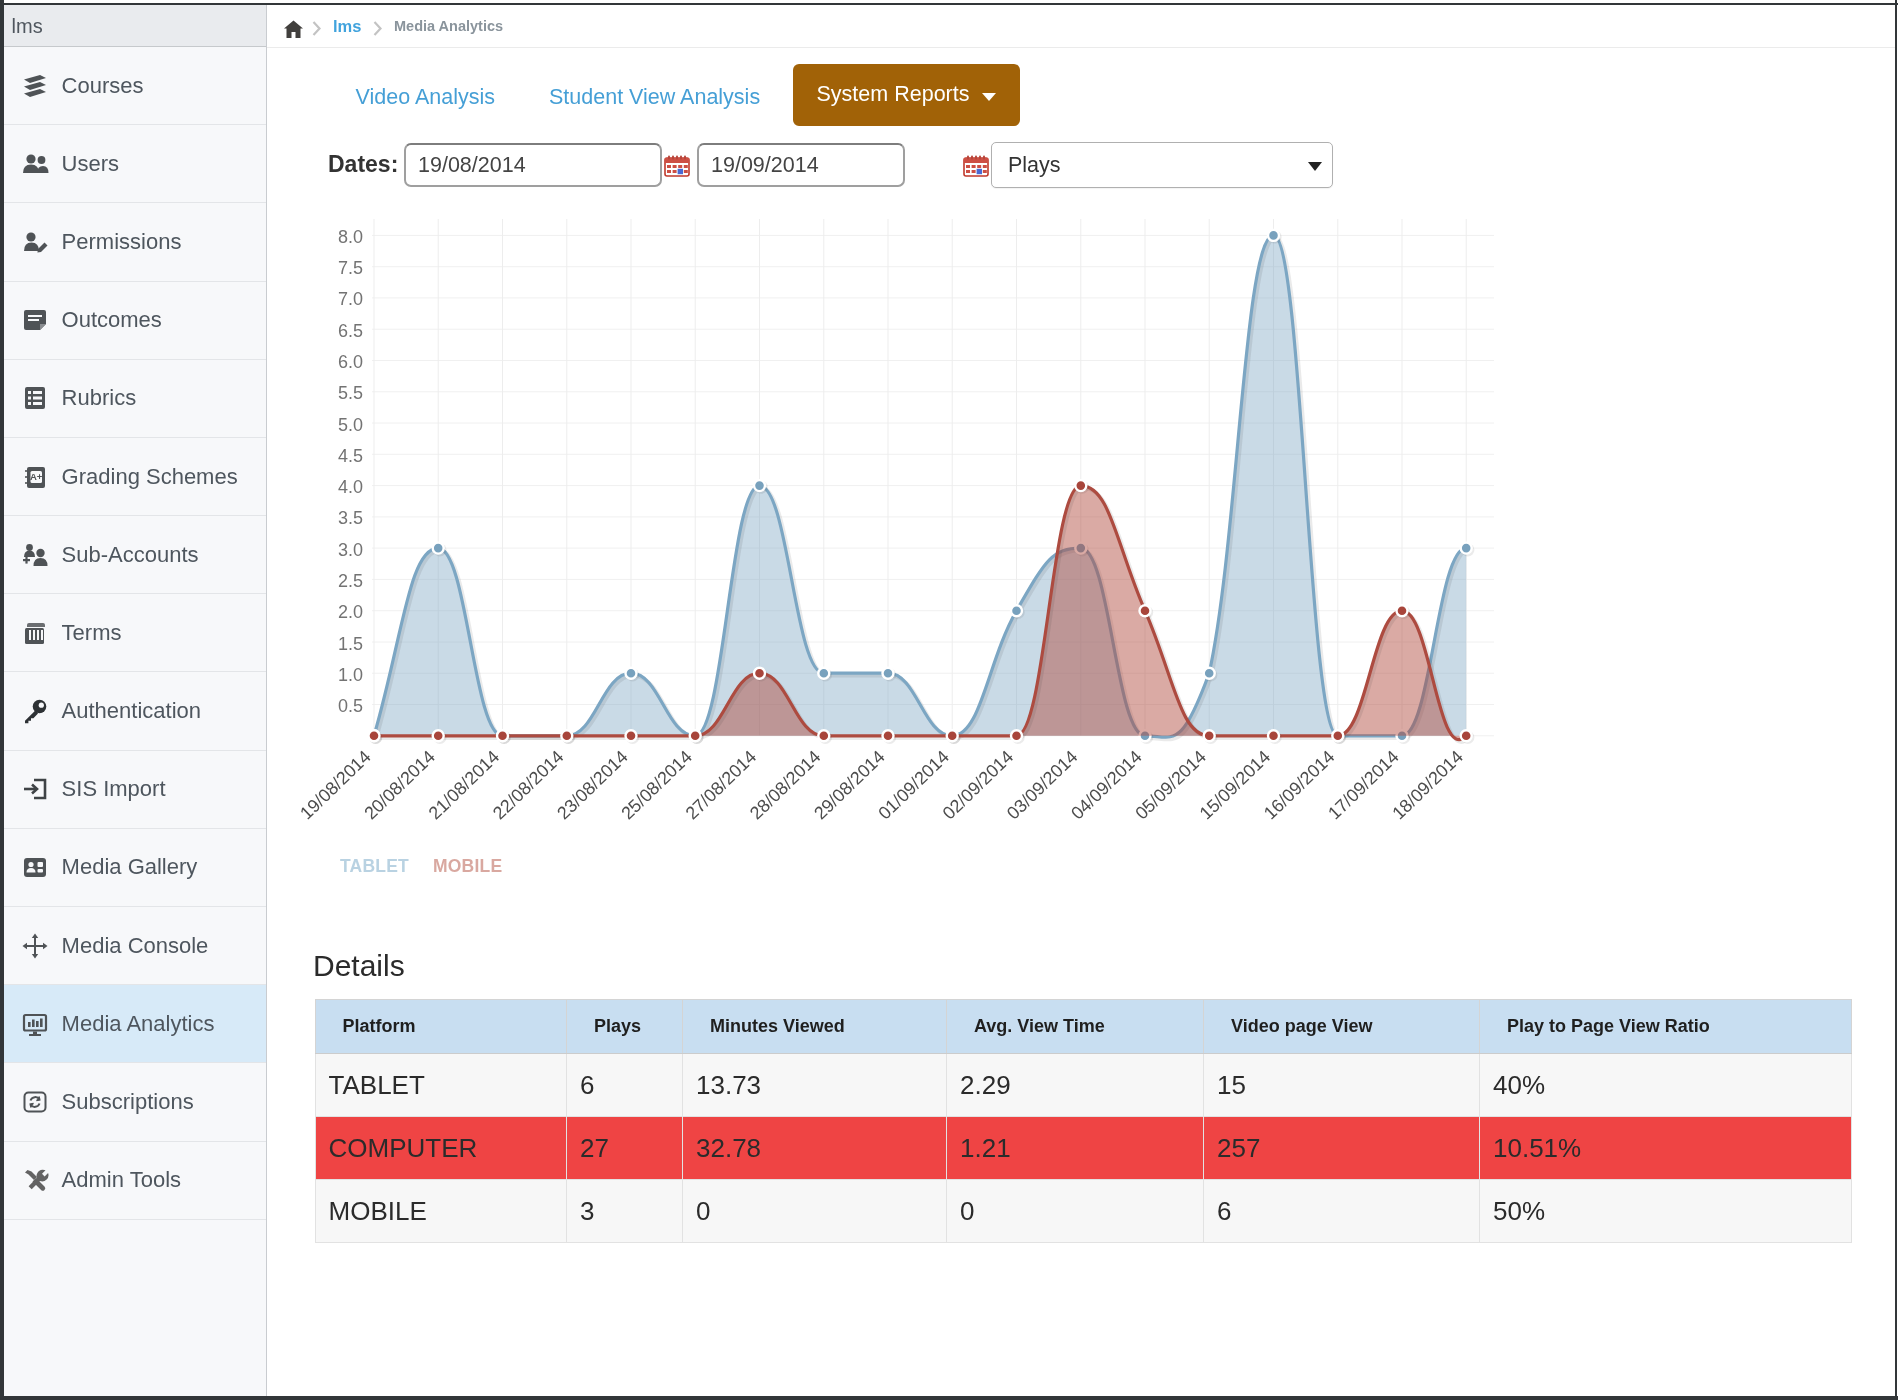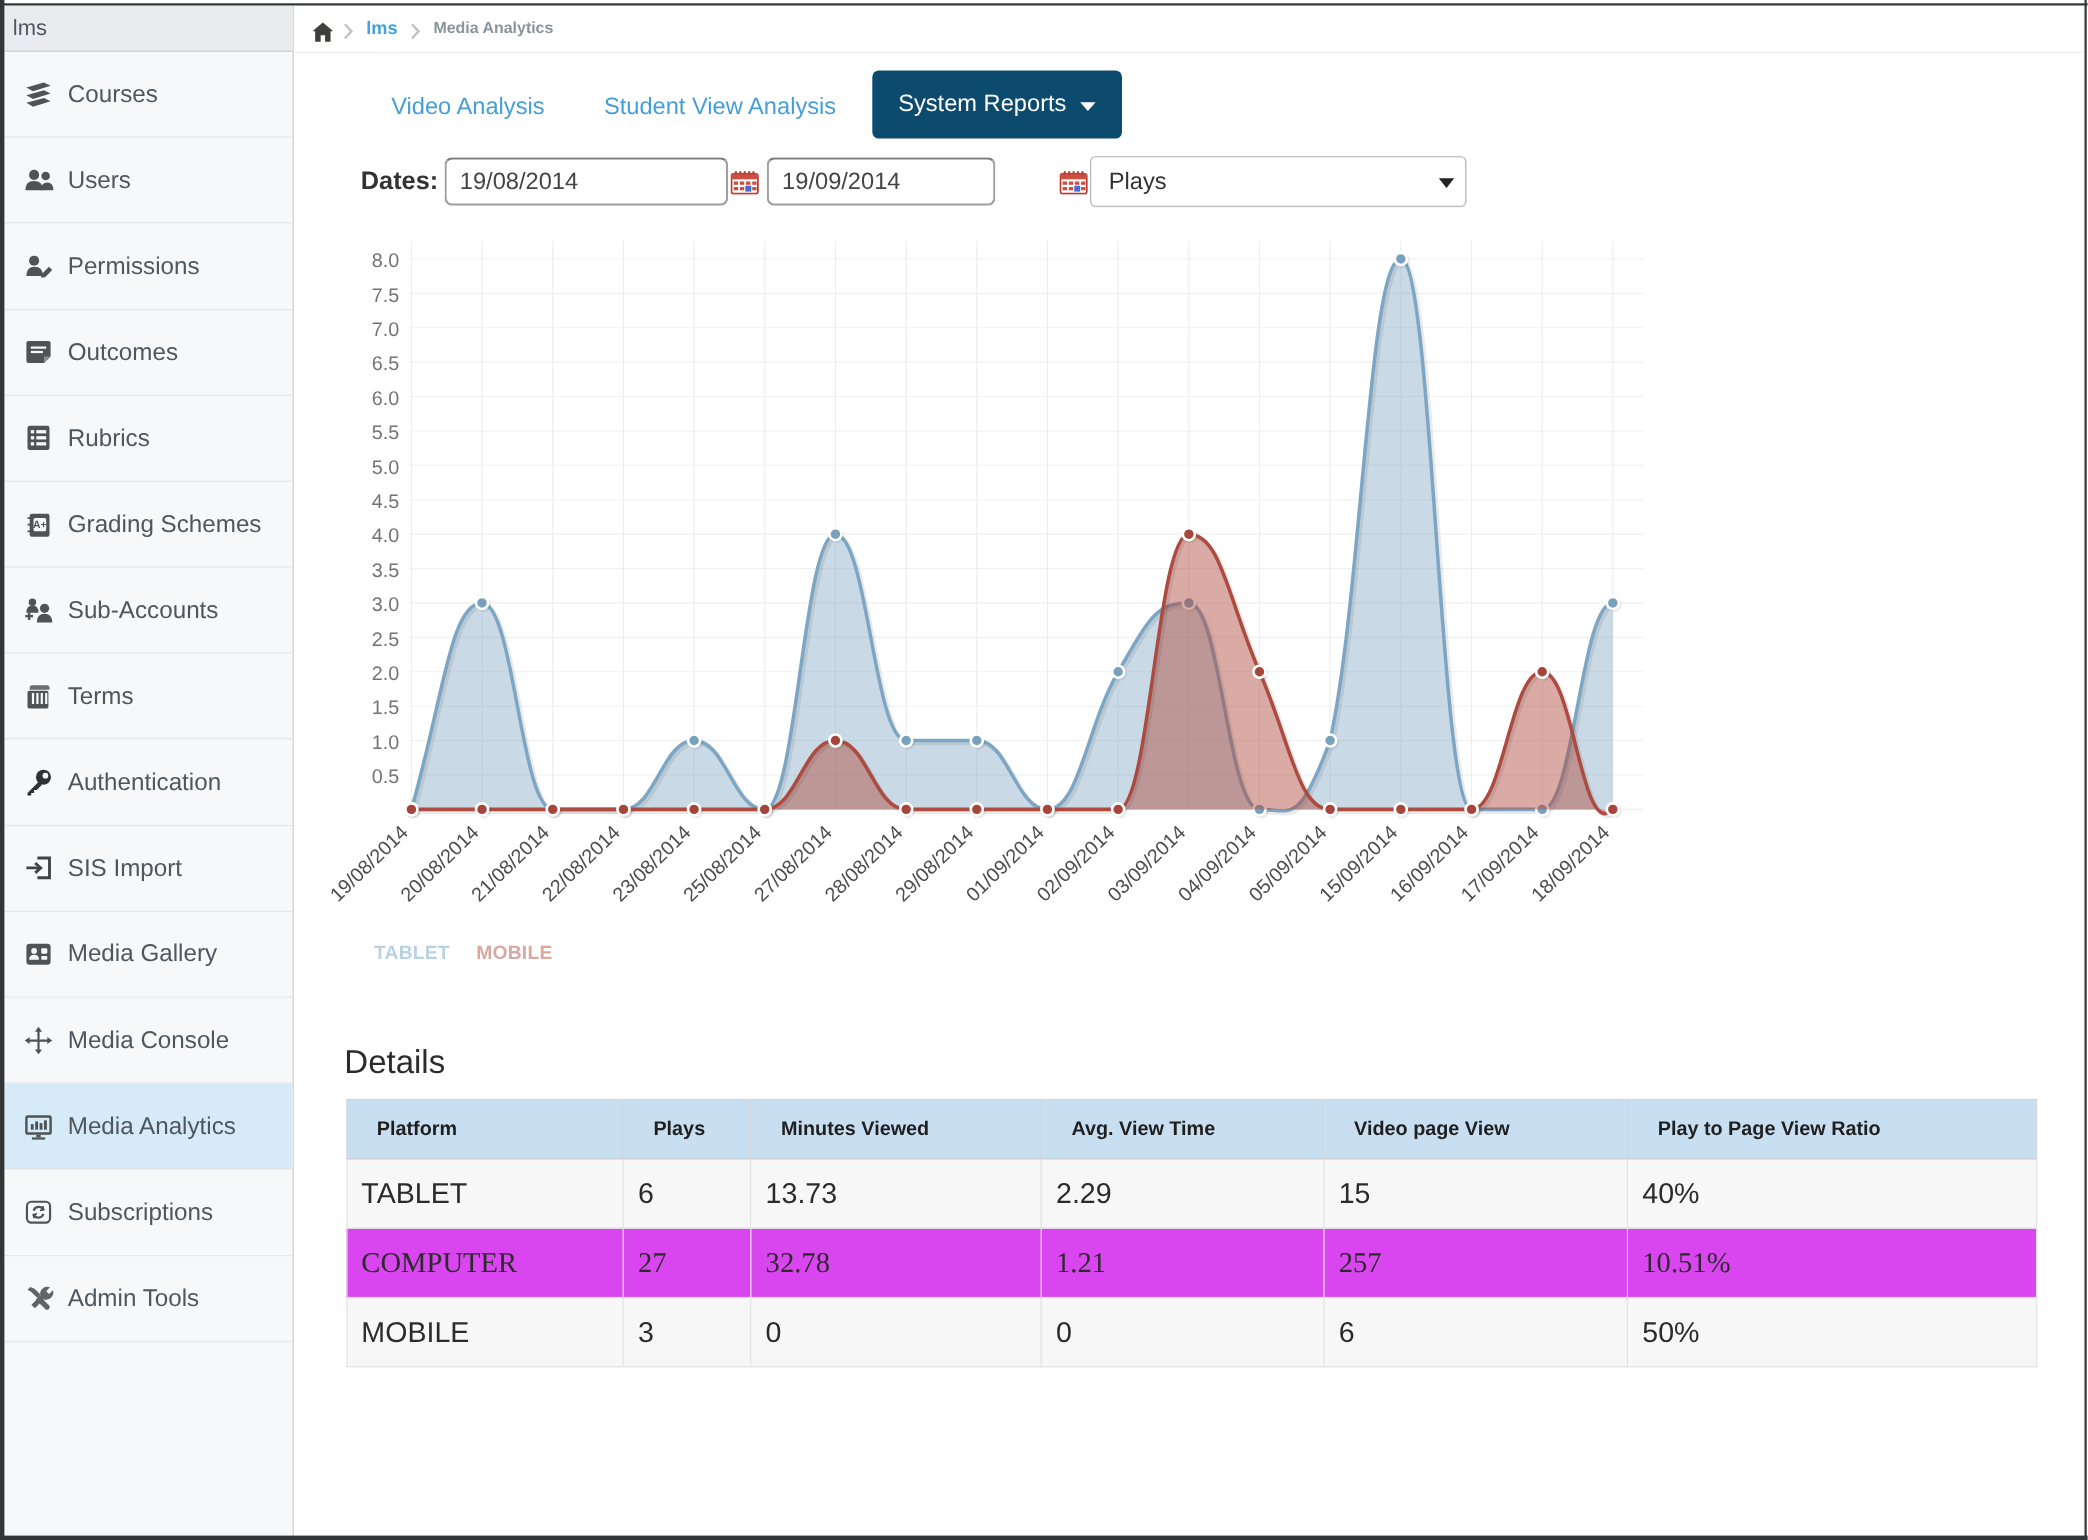--- a/index.html
+++ b/index.html
@@ -7,34 +7,34 @@
 #sidebar { position:absolute; left:3.6px; top:4.7px; width:263.4px; height:1391.7px; background:#f7f8fa; border-right:1px solid #c9ccd0; z-index:5; }
 #sbhead { height:42.3px; background:#e9ebee; border-bottom:1px solid #c6c9cc; font-size:20px; color:#4f565e; line-height:42px; padding-left:8px; }
 #sidebar ul { list-style:none; }
 #sidebar li { height:78.2px; display:flex; align-items:center; padding-left:17px; border-bottom:1px solid #e3e5e8; font-size:22px; color:#4e565e; }
 #sidebar li .mi { width:28px; display:flex; justify-content:center; margin-right:13px; }
 #sidebar li.active { background:#d7eaf8; }
 #crumbbar { position:absolute; left:267px; top:4.7px; width:1627.5px; height:43px; border-bottom:1px solid #ebebeb; z-index:4; background:#fff; }
 .crumb { position:absolute; top:0; height:43px; display:flex; align-items:center; font-size:16.5px; font-weight:bold; }
 #content { position:absolute; left:267px; top:47.7px; width:1627.5px; height:1348px; }
 .tablink { position:absolute; font-size:21.5px; color:#459fd6; }
-#sysbtn { position:absolute; left:793px; top:64px; width:227px; height:61.5px; background:#0c4a6e; border-radius:6px; color:#fff; font-size:21.5px; display:flex; align-items:center; justify-content:center; }
+#sysbtn { position:absolute; left:793px; top:64px; width:227px; height:61.5px; background:#a16207; border-radius:6px; color:#fff; font-size:21.5px; display:flex; align-items:center; justify-content:center; }
 #sysbtn .caret { width:0; height:0; border-left:7px solid transparent; border-right:7px solid transparent; border-top:8px solid #fff; margin-left:13px; margin-top:4px; }
 .datelabel { position:absolute; left:328px; top:151px; font-size:23px; font-weight:bold; color:#333; }
 .dinput { position:absolute; top:143px; height:44px; border:2px solid #9f9f9f; border-top-color:#7d7d7d; border-radius:7px; background:#fff; font-size:21.5px; color:#444; line-height:40px; padding-left:12px; }
 .calicon { position:absolute; top:155px; width:26px; height:22px; }
 #select { position:absolute; left:991px; top:142px; width:342px; height:46px; border:1px solid #b0b0b0; border-radius:5px; background:#fff; font-size:21.5px; color:#333; line-height:44px; padding-left:16px; box-shadow:0 1px 1px rgba(0,0,0,0.05); }
 #select .sarrow { position:absolute; right:10px; top:19px; width:0; height:0; border-left:7px solid transparent; border-right:7px solid transparent; border-top:9px solid #222; }
 .chart { position:absolute; left:0; top:0; z-index:1; }
 #details { position:absolute; left:313px; top:949px; font-size:30px; color:#2b2b2b; }
 #dtable { position:absolute; left:314.5px; top:999px; width:1536px; border-collapse:collapse; table-layout:fixed; }
 #dtable th { background:#c8def1; font-size:18px; font-weight:bold; color:#1f1f1f; text-align:left; padding:0 0 0 27px; height:54px; border:1px solid #d4d4d4; border-bottom:1px solid #cccccc; }
 #dtable td { font-size:26px; color:#2b2b2b; padding:0 0 0 13px; height:63px; border:1px solid #e2e2e2; }
 #dtable tr.odd td { background:#f7f7f7; }
-#dtable tr.even td { background:#d946ef;font-family:Liberation Serif, serif; }
+#dtable tr.even td { background:#ef4444; }
 </style></head>
 <body>
 <div id="page">
 <div class="frame" style="left:0;top:0;width:3.6px;height:1400px"></div>
 <div class="frame" style="left:0;top:3px;width:1898px;height:1.7px"></div>
 <div class="frame" style="left:0;top:1396.4px;width:1898px;height:3.6px"></div>
 <div class="frame" style="left:1894.5px;top:0;width:2.5px;height:1400px"></div>
 
 <div id="sidebar">
   <div id="sbhead">lms</div>

